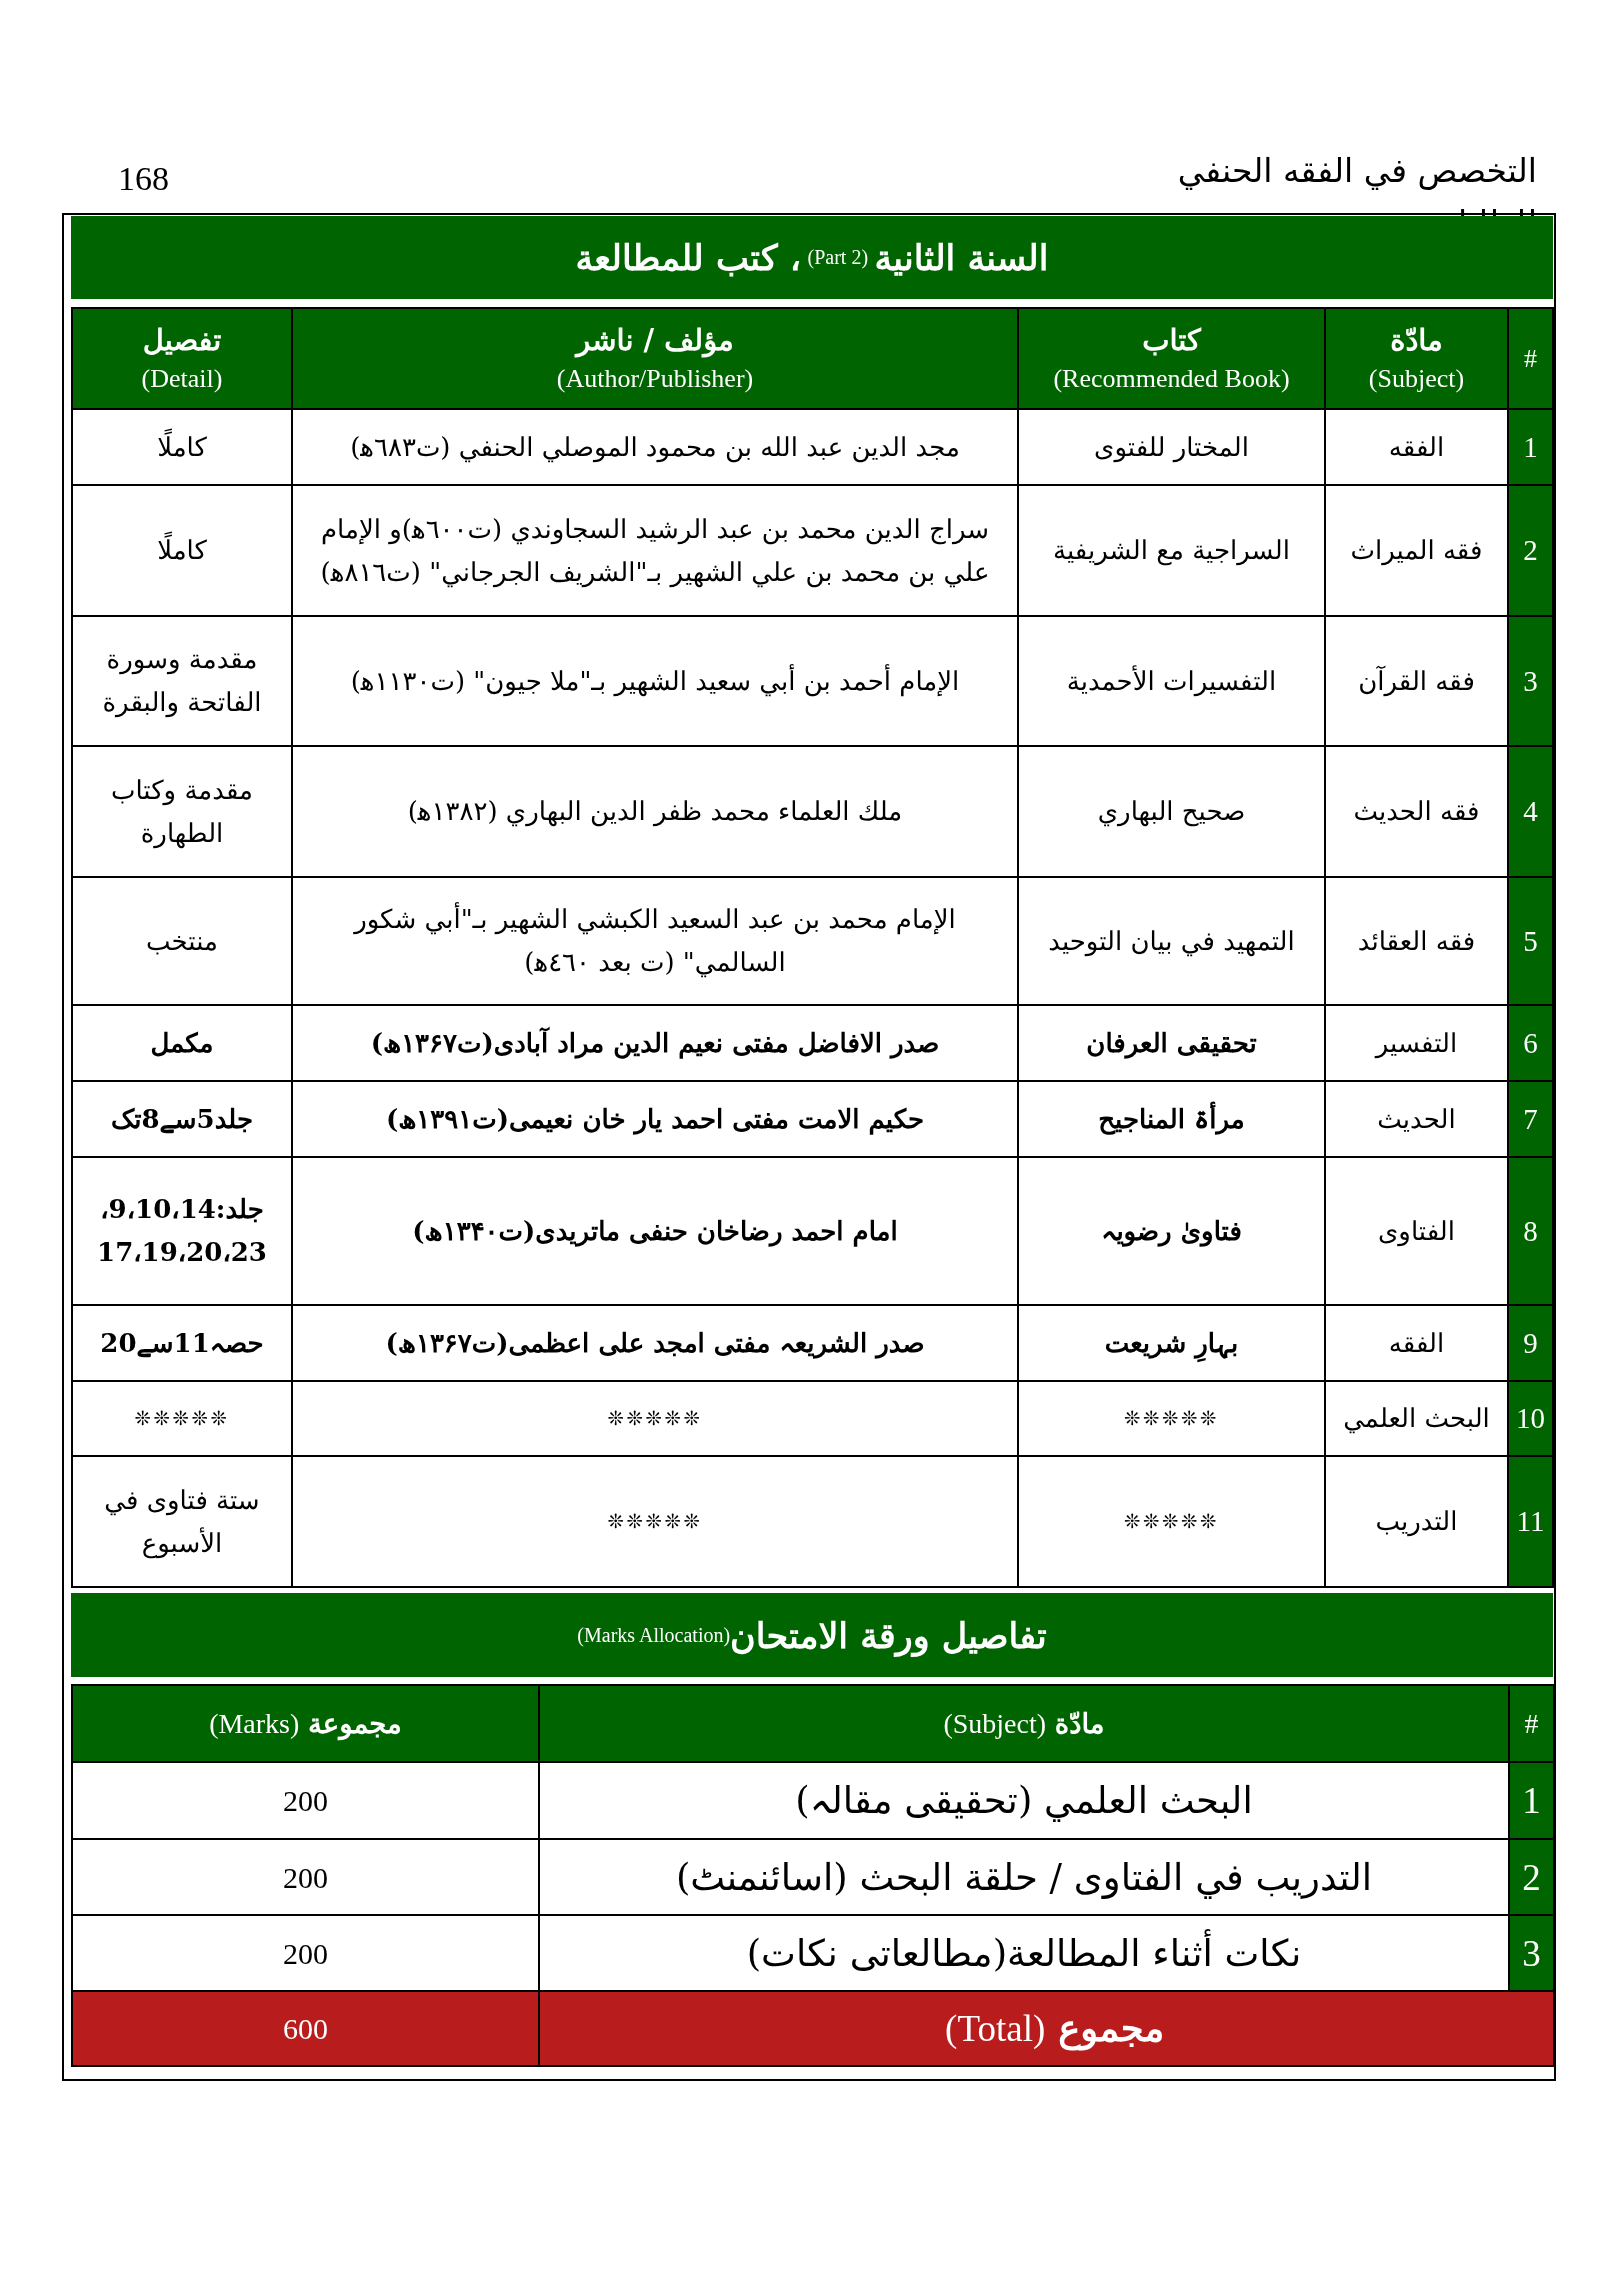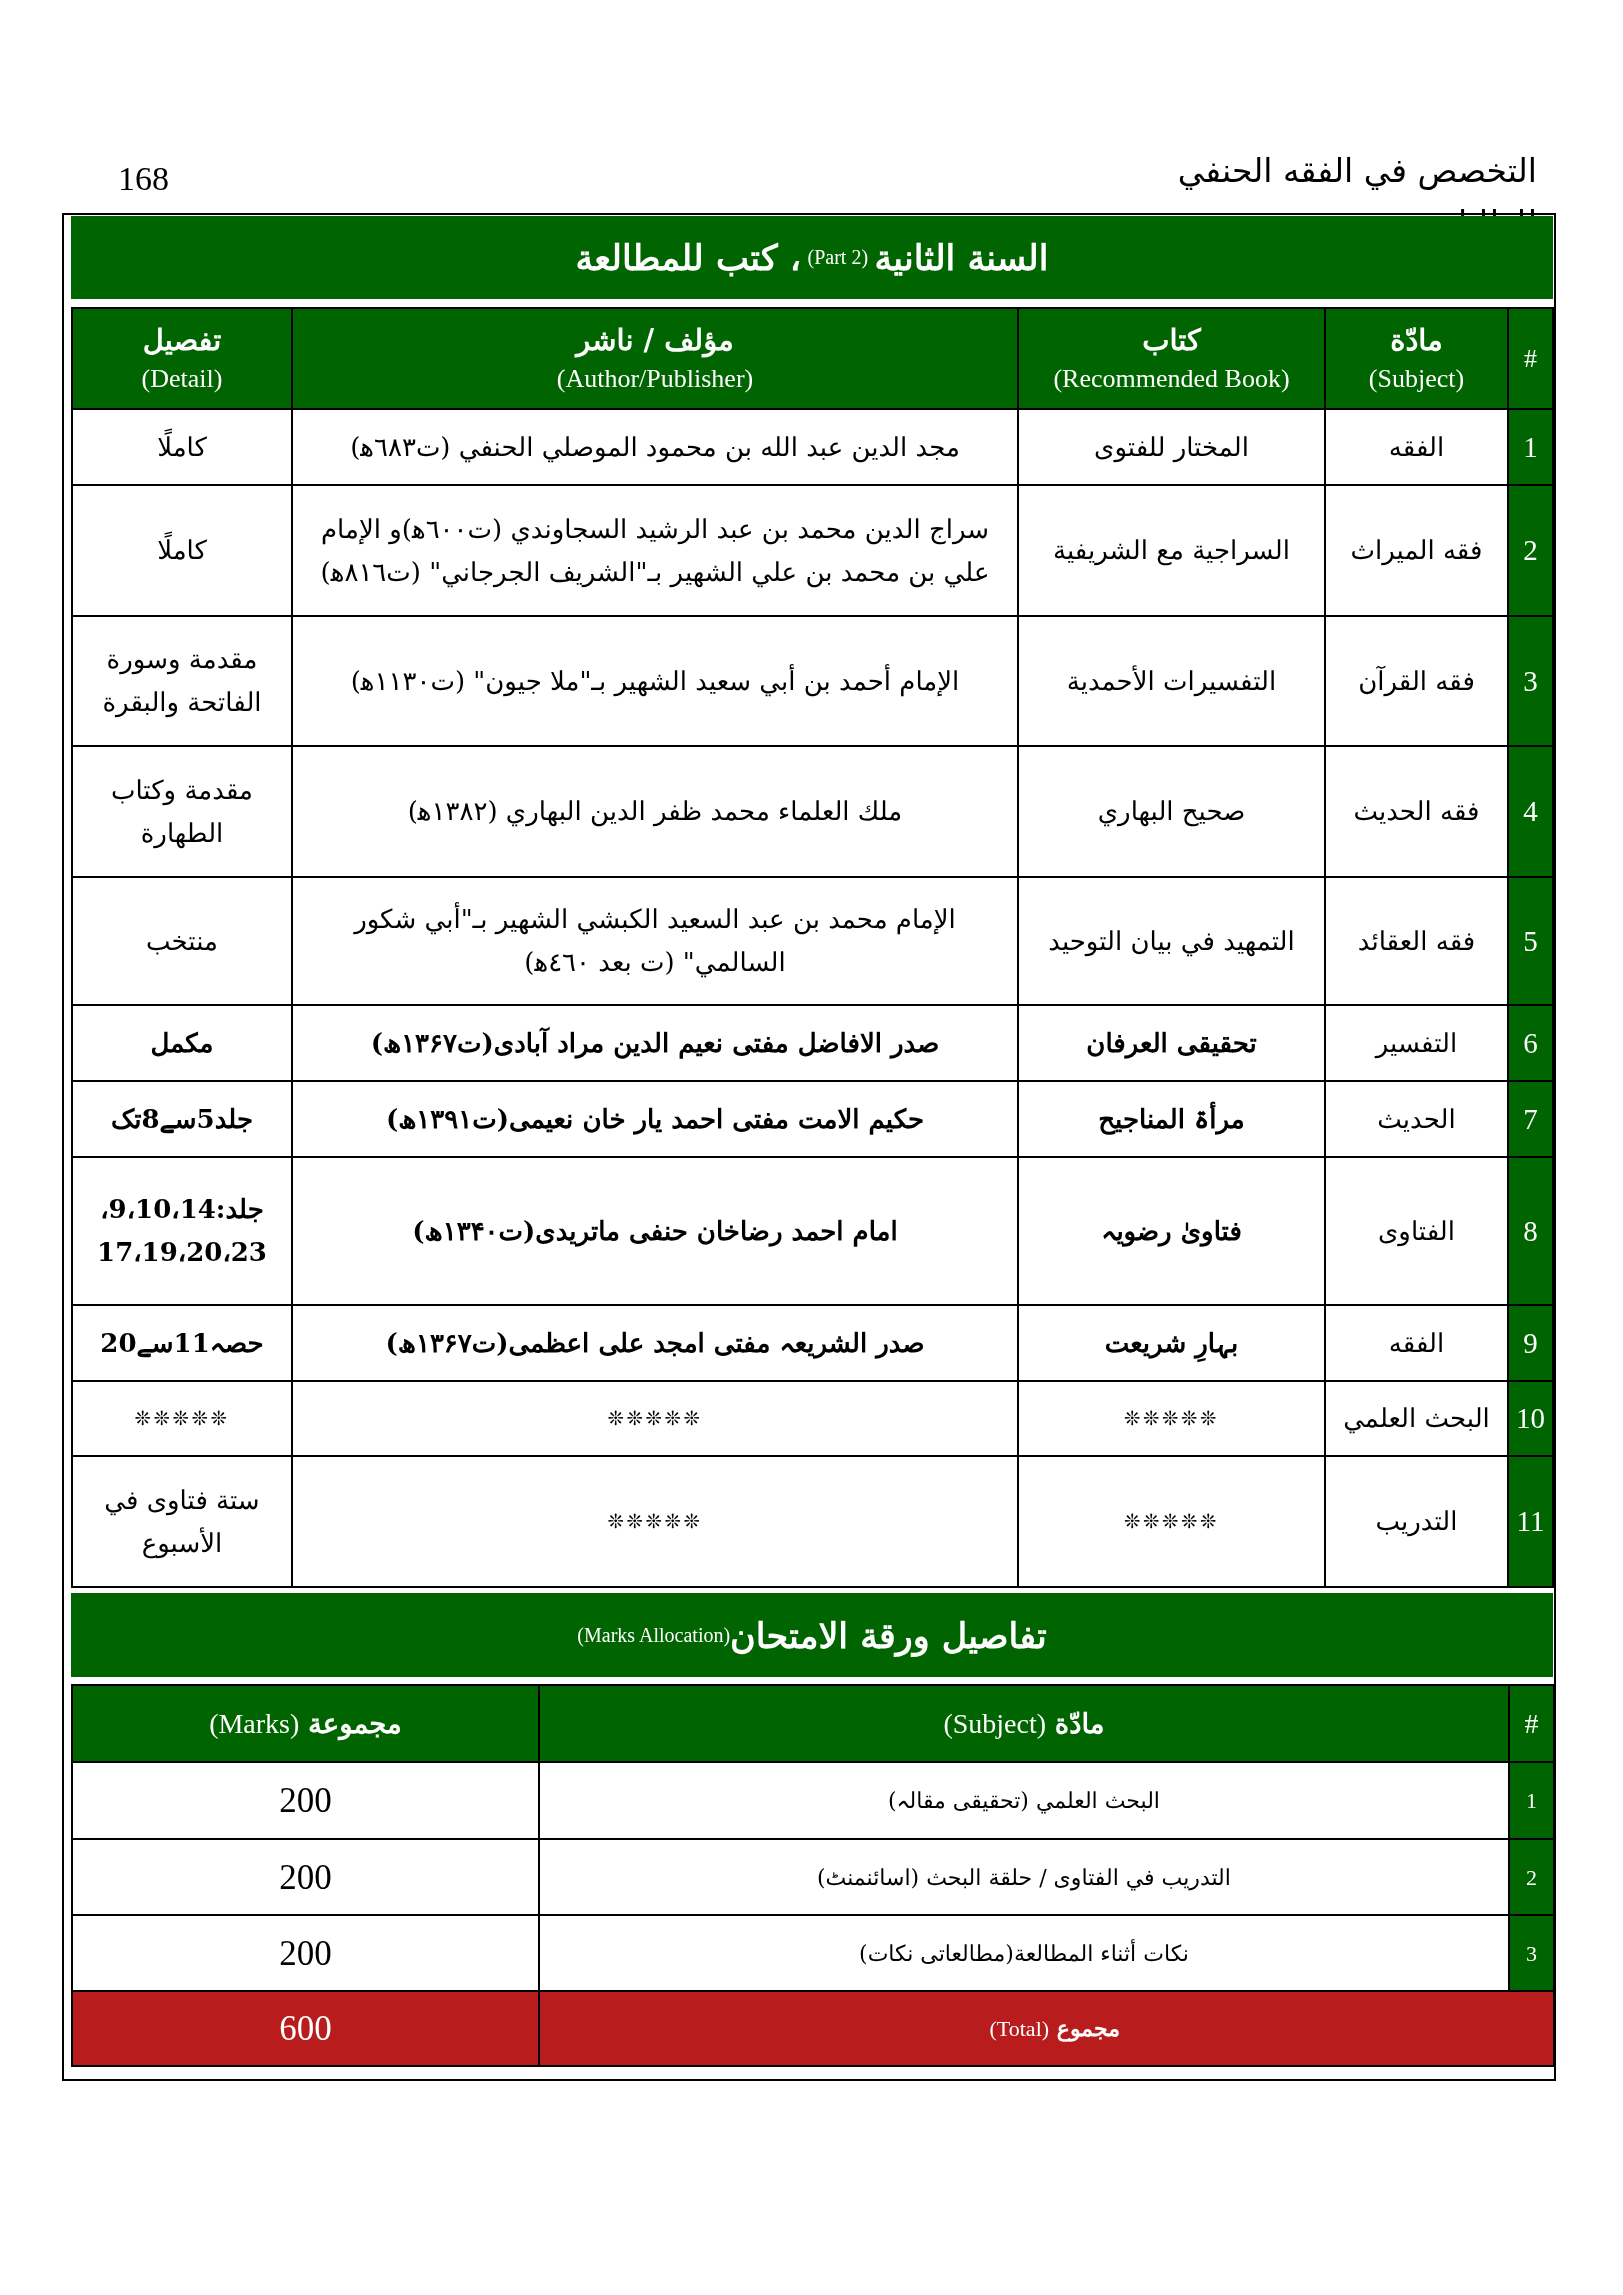--- a/index.html
+++ b/index.html
@@ -21,22 +21,22 @@
   th { background:#006400; color:#fff; font-weight:normal; }
   .th-ar { display:block; font-size:29px; font-weight:bold; line-height:39px; }
   .th-en { display:block; font-family:"Liberation Serif",serif; font-size:26px; line-height:37px; }
   td { font-size:26px; line-height:43px; }
   td.num { background:#006400; color:#fff; font-family:"Liberation Serif",serif; font-size:29px;
            padding:0; }
   td.urdu { font-weight:bold; }
   td.stars { letter-spacing:2.6px; font-size:19.6px; }
   .t2 th { font-size:27.5px; }
   .t2 th .mix { font-family:"Liberation Serif",serif; font-size:28px; }
-  .t2 td { font-size:22px; }
-  .t2 td.marks { font-family:"Liberation Serif",serif; font-size:35px; }
+  .t2 td { font-size:37px; }
+  .t2 td.marks { font-family:"Liberation Serif",serif; font-size:30px; }
   .t2 tr.total td { background:#b91c1c; color:#fff; }
   .t2 tr.total td.label-cell { font-weight:bold;padding-left:23px; }
 </style>
 </head>
 <body>
 
 <div class="page-title">التخصص في الفقه الحنفي للطلباء</div>
 <div class="page-number">168</div>
 
 <div class="frame"></div>

